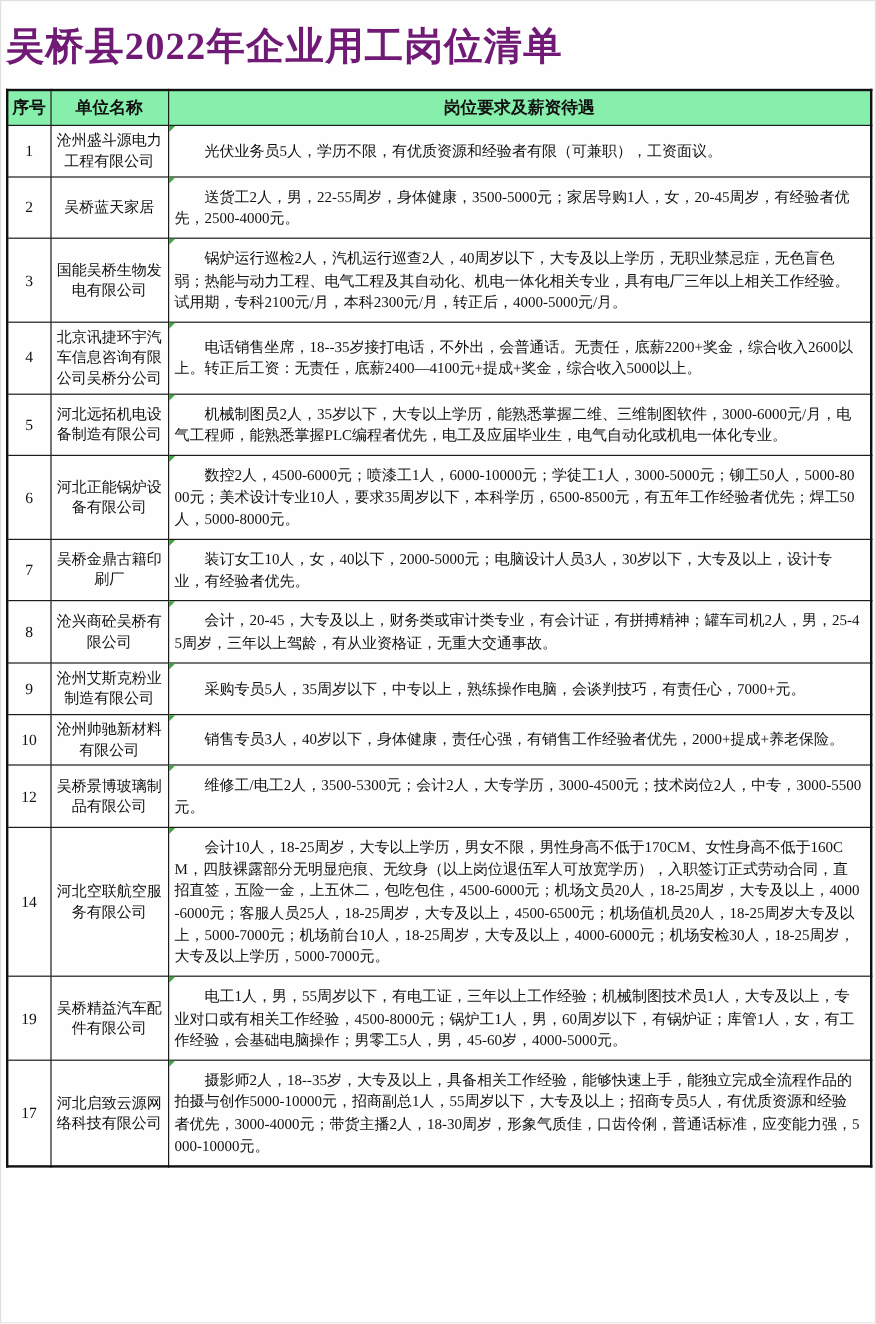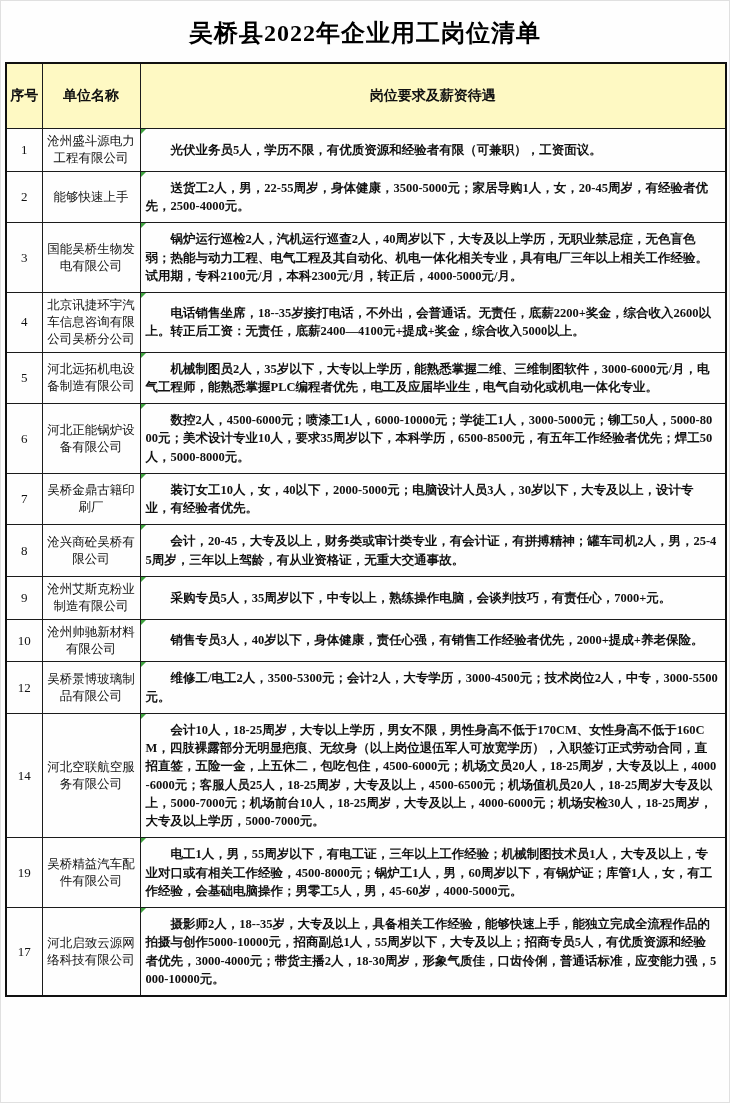--- a/index.html
+++ b/index.html
@@ -8,44 +8,44 @@
     width:730px; min-height:1103px;
     box-sizing:border-box;
     background:#fefefe;
     border:1px solid #e0e0e0;
     padding:6px 4px 0 4px;
     font-family:"Liberation Serif","DejaVu Serif",serif;
     color:#111;
     overflow:hidden;
   }
   .title {
-    color:#000000;
-    text-align:center;
-    font-size:24px;
+    color:#701a75;
+    text-align:left;
+    font-size:32px;
     font-weight:bold;
     letter-spacing:1px;
     margin:10px 0 13px 0;
   }
   table.job-table {
     width:722px;
     border-collapse:collapse;
     table-layout:fixed;
     border:2px solid #111;
   }
   .job-table th, .job-table td {
     border:1.5px solid #1c1c1c;
     box-sizing:border-box;
     vertical-align:middle;
   }
   .job-table th {
     font-size:14px;
     font-weight:bold;
-    padding:23px 2px;
+    padding:5px 2px;
     text-align:center;
-    background:#fef9c3;
+    background:#86efac;
   }
   col.c-no { width:36px; }
   col.c-co { width:98px; }
   td.no {
     text-align:center;
     font-size:13px;
     padding:2px 1px;
   }
   td.co {
     text-align:center;
@@ -53,21 +53,20 @@
     line-height:1.35;
     padding:4px 3px;
   }
   td.req {
     position:relative;
     font-size:12.5px;
     line-height:1.46;
     padding:7px 7px 7px 5px;
     text-indent:2em;
     word-break:break-all;
-    font-weight:bold;
   }
   td.req::before {
     content:"";
     position:absolute;
     top:0; left:0;
     width:0; height:0;
     border-top:5px solid #3fa33f;
     border-right:5px solid transparent;
   }
 </style>
@@ -92,21 +91,21 @@
       </tr>
     </thead>
     <tbody id="rows-body">
         <tr>
           <td class="no">1</td>
           <td class="co">沧州盛斗源电力工程有限公司</td>
           <td class="req">光伏业务员5人，学历不限，有优质资源和经验者有限（可兼职），工资面议。</td>
         </tr>
         <tr>
           <td class="no">2</td>
-          <td class="co">能够快速上手</td>
+          <td class="co">吴桥蓝天家居</td>
           <td class="req">送货工2人，男，22-55周岁，身体健康，3500-5000元；家居导购1人，女，20-45周岁，有经验者优先，2500-4000元。</td>
         </tr>
         <tr>
           <td class="no">3</td>
           <td class="co">国能吴桥生物发电有限公司</td>
           <td class="req">锅炉运行巡检2人，汽机运行巡查2人，40周岁以下，大专及以上学历，无职业禁忌症，无色盲色弱；热能与动力工程、电气工程及其自动化、机电一体化相关专业，具有电厂三年以上相关工作经验。试用期，专科2100元/月，本科2300元/月，转正后，4000-5000元/月。</td>
         </tr>
         <tr>
           <td class="no">4</td>
           <td class="co">北京讯捷环宇汽车信息咨询有限公司吴桥分公司</td>

